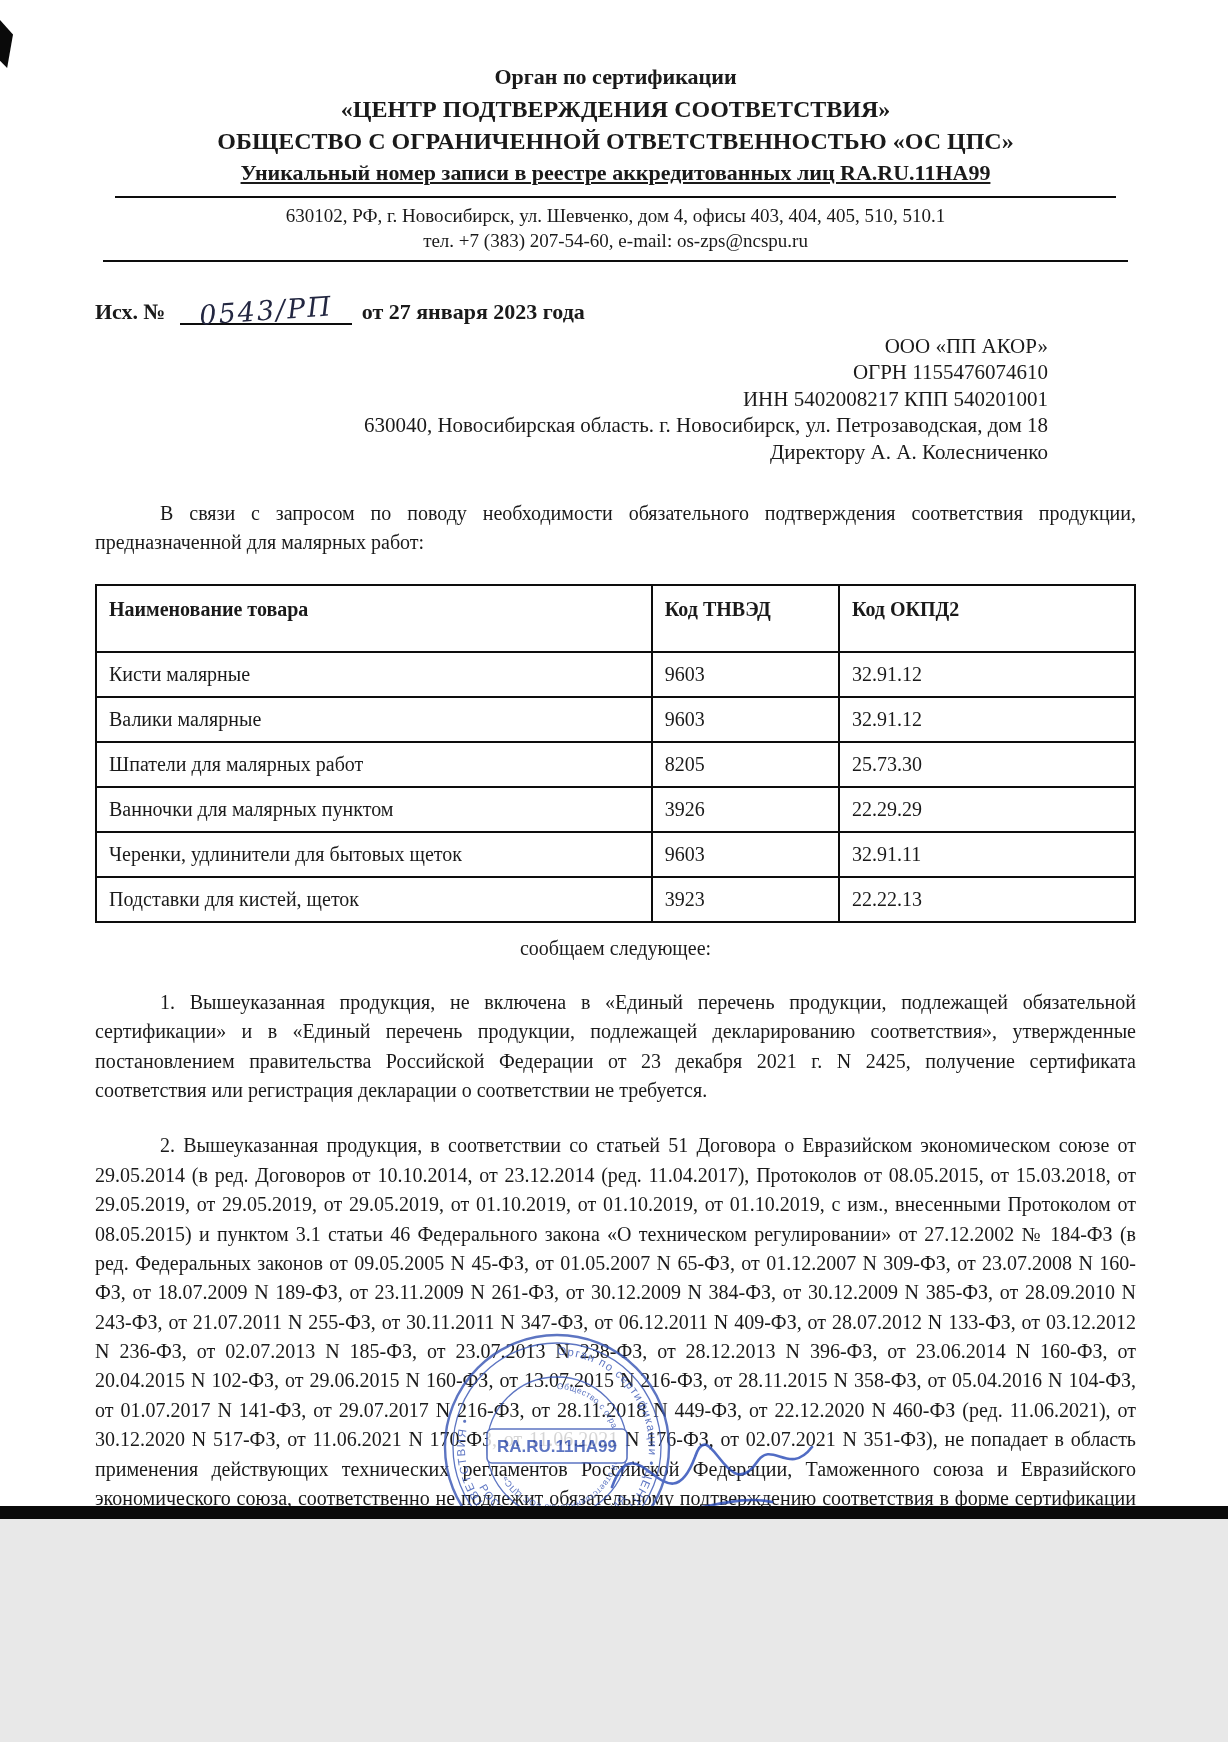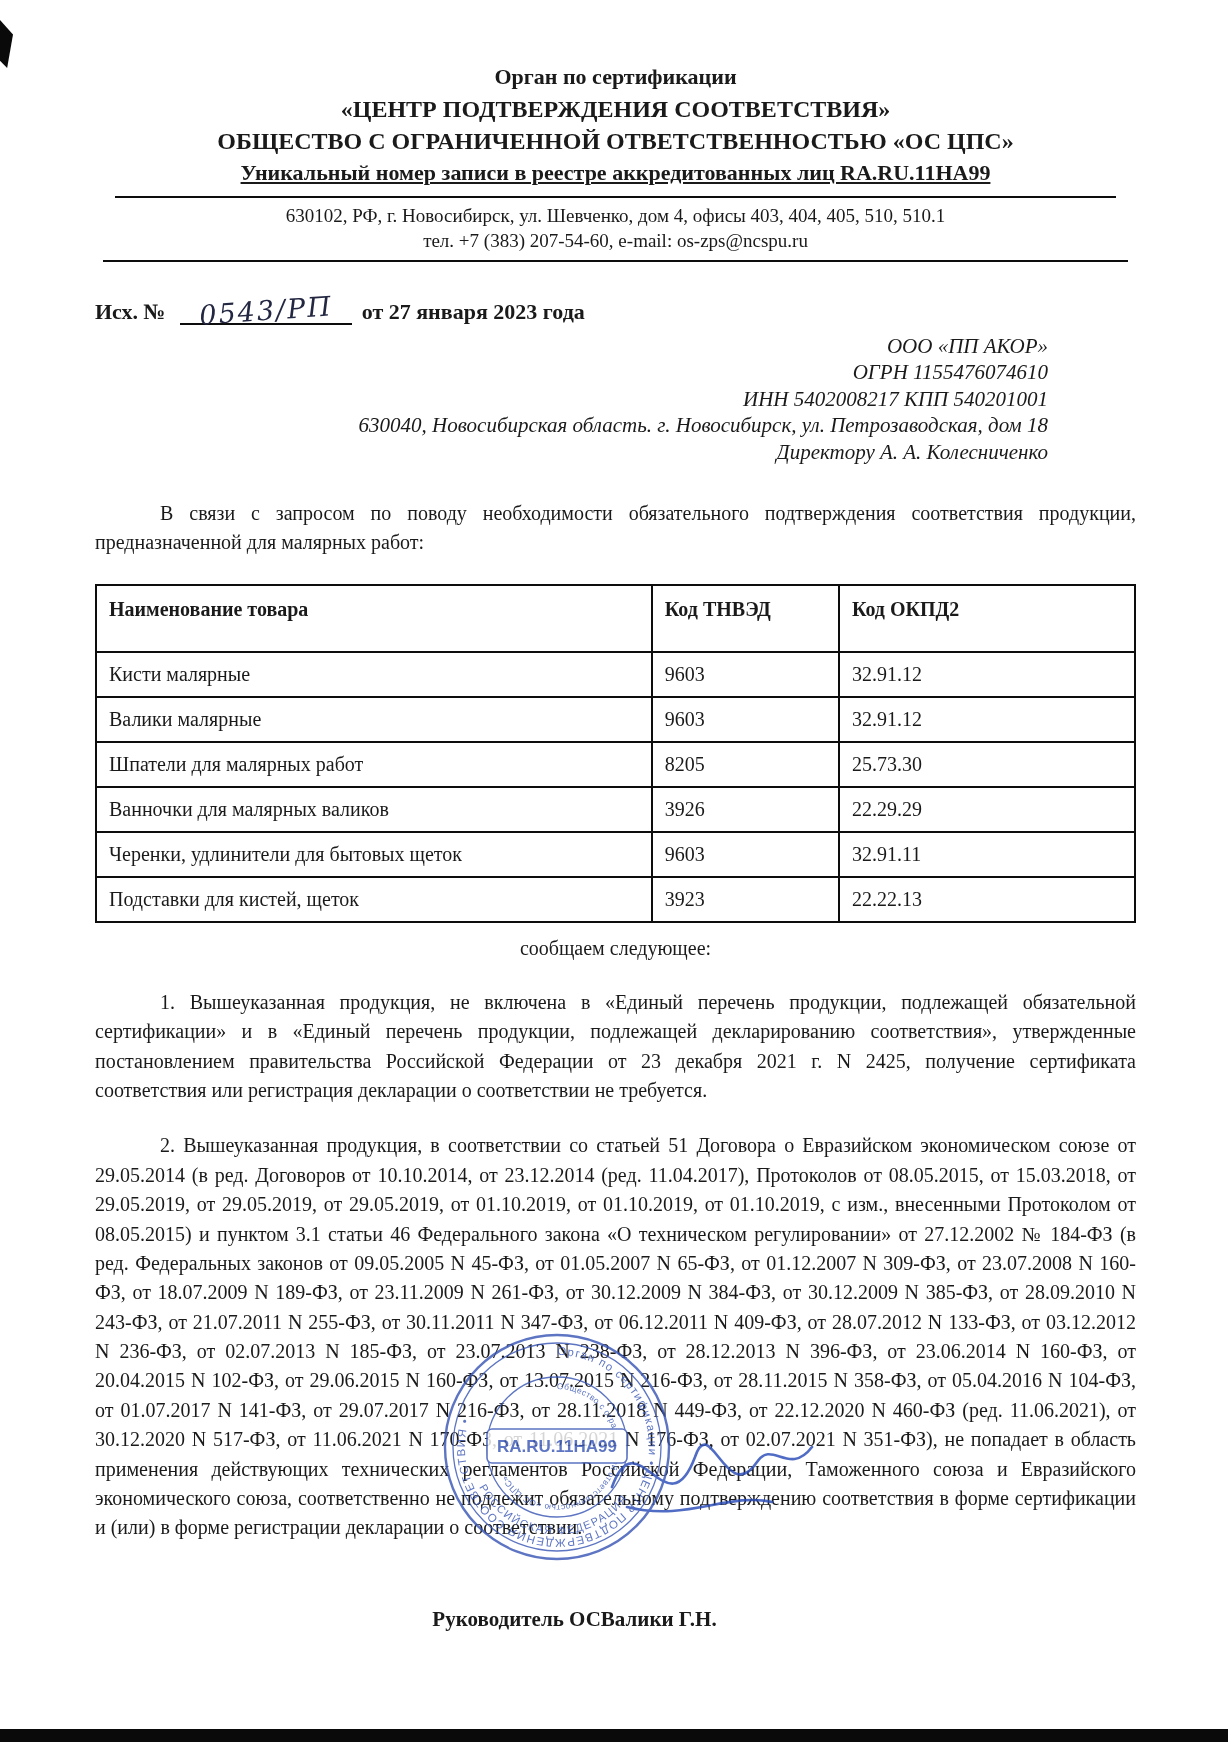--- a/index.html
+++ b/index.html
@@ -1,18 +1,18 @@
 <!DOCTYPE html>
 <html><head>
 <meta charset="utf-8">
 <style>
   html,body{margin:0;padding:0;background:#e8e8e8;}
   .page{
     position:relative;
-    width:1228px;height:1742px;
+    width:1228px;height:1519px;
     margin:0 auto;
     background:#ffffff;
     font-family:"Liberation Serif", serif;
     color:#1a1a1a;
     overflow:hidden;
   }
   .content{padding:62px 92px 0 95px;}
 
   
   .letterhead{text-align:center;font-weight:bold;}
@@ -36,21 +36,21 @@
     font-family:"DejaVu Serif", serif;
     font-style:italic;font-size:27px;color:#232741;
     transform:rotate(-4deg) translateY(3px);
     letter-spacing:2px;
   }
   .ref-date{font-weight:bold;font-size:22px;}
 
   
   .recipient{
     margin-top:8px;padding-right:88px;
-    text-align:right;font-style:italic;font-size:21px;line-height:1.26;
+    text-align:right;font-size:21px;line-height:1.26;
   }
 
   
   .para{font-size:20px;line-height:1.47;text-align:justify;}
   .intro{margin:34px 0 0 0;text-indent:65px;}
 
   
   table.goods{
     width:100%;border-collapse:collapse;margin-top:26px;
     font-size:20px;
@@ -147,21 +147,21 @@
           <td>Валики малярные</td>
           <td>9603</td>
           <td>32.91.12</td>
         </tr>
         <tr>
           <td>Шпатели для малярных работ</td>
           <td>8205</td>
           <td>25.73.30</td>
         </tr>
         <tr>
-          <td>Ванночки для малярных валиков</td>
+          <td>Ванночки для малярных пунктом</td>
           <td>3926</td>
           <td>22.29.29</td>
         </tr>
         <tr>
           <td>Черенки, удлинители для бытовых щеток</td>
           <td>9603</td>
           <td>32.91.11</td>
         </tr>
         <tr>
           <td>Подставки для кистей, щеток</td>

